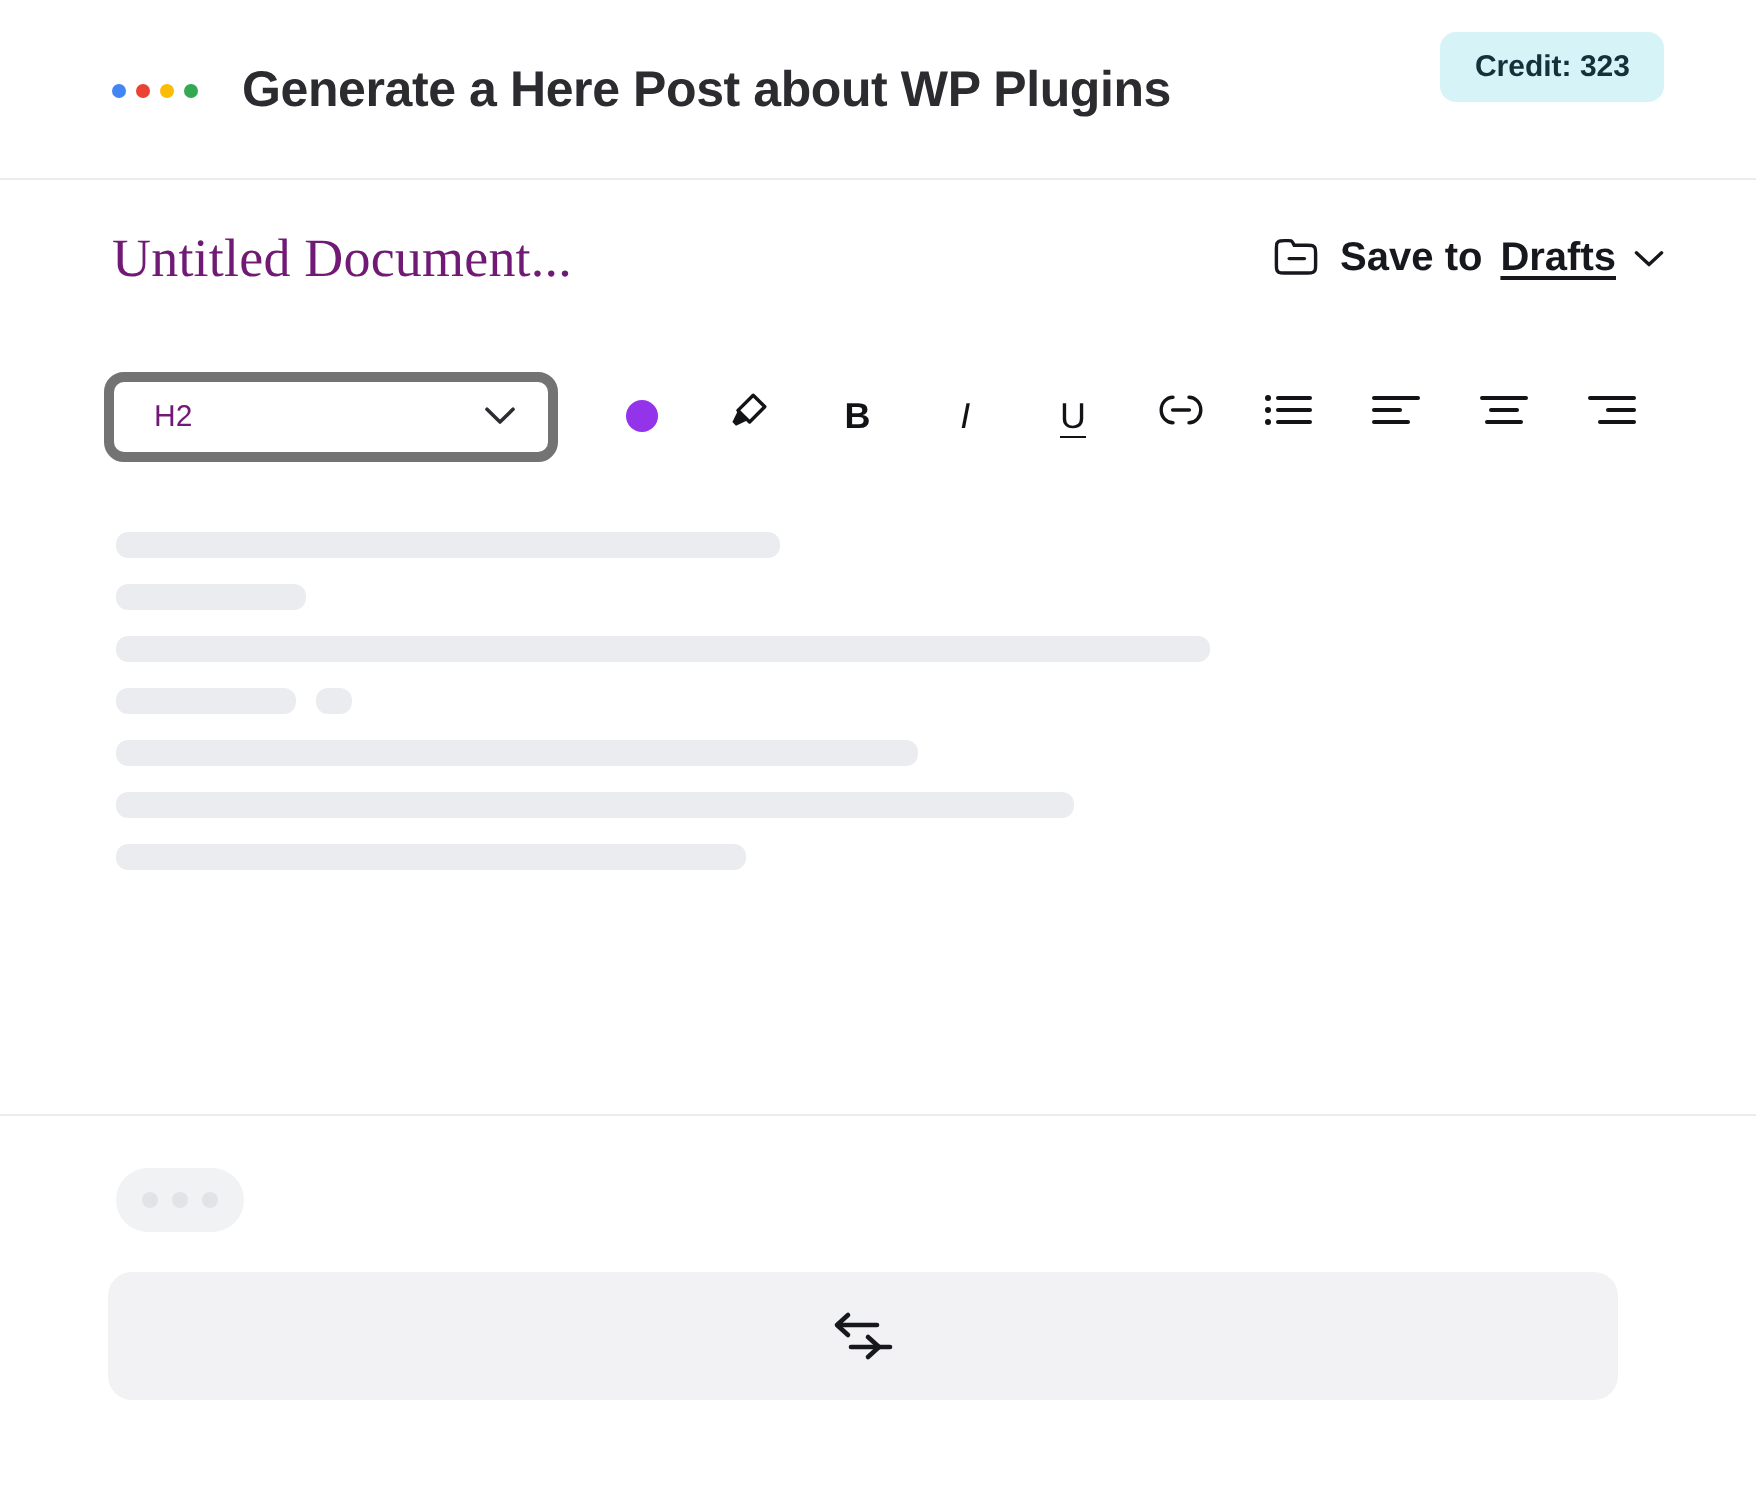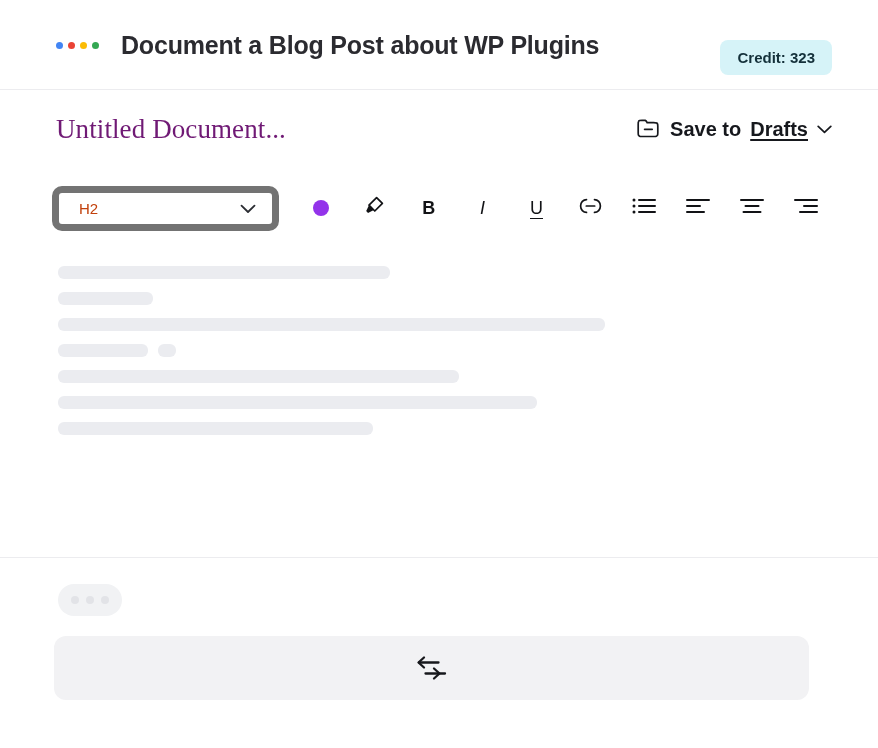--- a/index.html
+++ b/index.html
@@ -54,21 +54,21 @@
   .app-title {
     font-size: 25px;
     font-weight: 700;
     letter-spacing: -0.2px;
     color: #2b2b30;
     white-space: nowrap;
   }
   .credit-badge {
     position: absolute;
     right: 46px;
-    top: 40px;
+    top: 16px;
     background: #d6f3f8;
     color: #14303a;
     font-size: 15px;
     font-weight: 700;
     padding: 9px 17px;
     border-radius: 8px;
     white-space: nowrap;
   }
 
   
@@ -105,30 +105,30 @@
   .toolbar {
     padding: 0 46px 0 52px;
     height: 80px;
     display: flex;
     align-items: center;
     gap: 0;
   }
   .style-select {
     width: 227px;
     height: 45px;
-    border: 7px solid #737373;
+    border: 5px solid #737373;
     border-radius: 10px;
     background: #fff;
     display: flex;
     align-items: center;
     justify-content: space-between;
     padding: 0 16px 0 20px;
     box-sizing: border-box;
     font-size: 15px;
-    color: #c2410c;
+    color: #701a75;
     cursor: pointer;
   }
   .tool-group {
     display: flex;
     align-items: center;
     margin-left: 22px;
     flex: 1;
     justify-content: space-between;
     padding-right: 6px;
   }
@@ -254,21 +254,21 @@
 </head>
 <body>
 
 <div class="app-header">
   <div class="logo-dots">
     <i class="dot-blue"></i>
     <i class="dot-red"></i>
     <i class="dot-yellow"></i>
     <i class="dot-green"></i>
   </div>
-  <div class="app-title">Document a Blog Post about WP Plugins</div>
+  <div class="app-title">Generate a Here Post about WP Plugins</div>
   <div class="credit-badge">Credit: 323</div>
 </div>
 
 <div class="doc-bar">
   <div class="doc-title">Untitled Document...</div>
 
   <div class="save-to">
     <span>
       <svg width="25" height="22" viewBox="0 0 25 22" fill="none">
         <path d="M2.2 6.2c0-1.4 0-2.1.3-2.6a2.4 2.4 0 0 1 1-1c.5-.3 1.2-.3 2.6-.3h2.1c.6 0 .9 0 1.2.1.2.1.4.2.6.4.2.2.3.4.6.9l.5.9h6.6c1.5 0 2.2 0 2.7.3.5.2.9.6 1.1 1.1.3.5.3 1.2.3 2.6v6c0 1.4 0 2.1-.3 2.6a2.4 2.4 0 0 1-1.1 1c-.5.3-1.2.3-2.7.3H6.1c-1.4 0-2.1 0-2.6-.3a2.4 2.4 0 0 1-1-1c-.3-.5-.3-1.2-.3-2.6V6.2Z" stroke="#16181d" stroke-width="1.7"></path>

